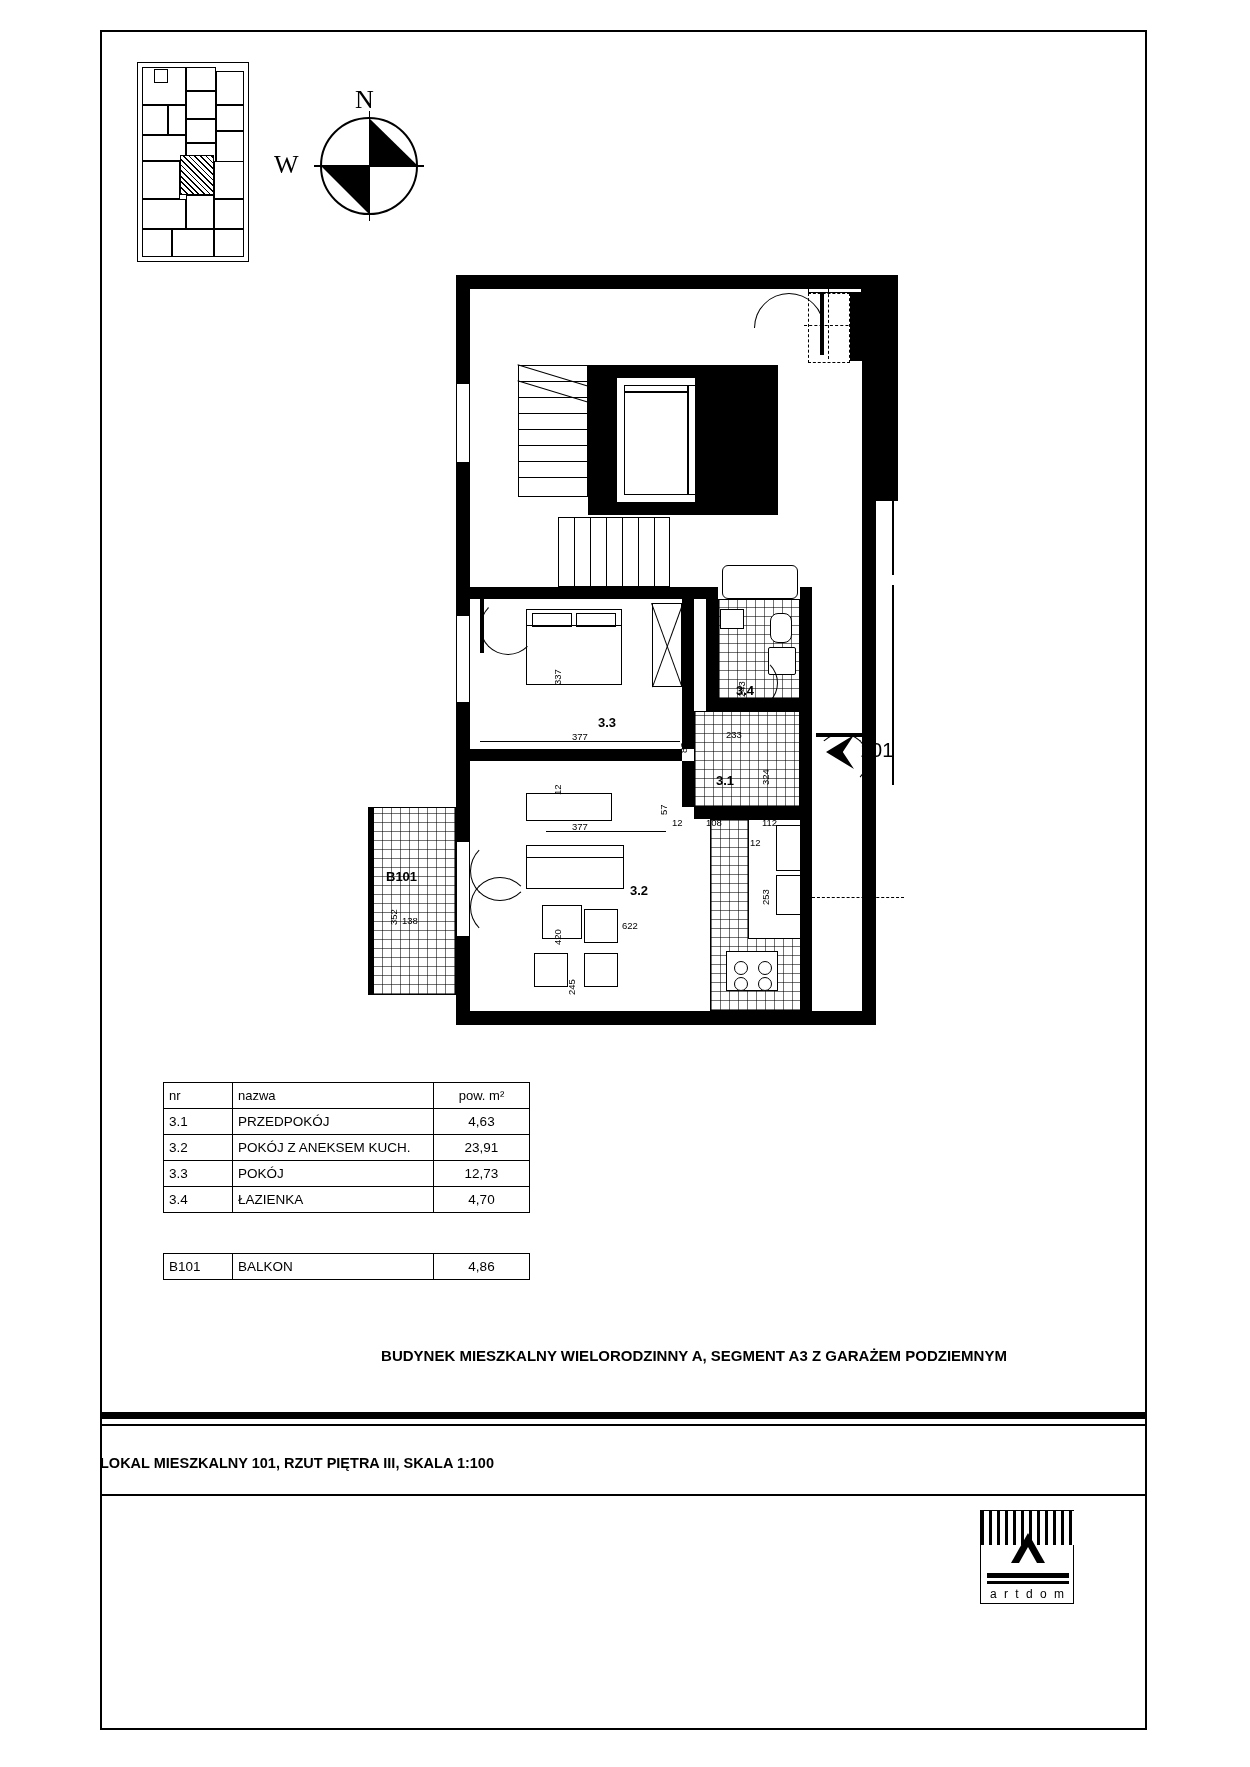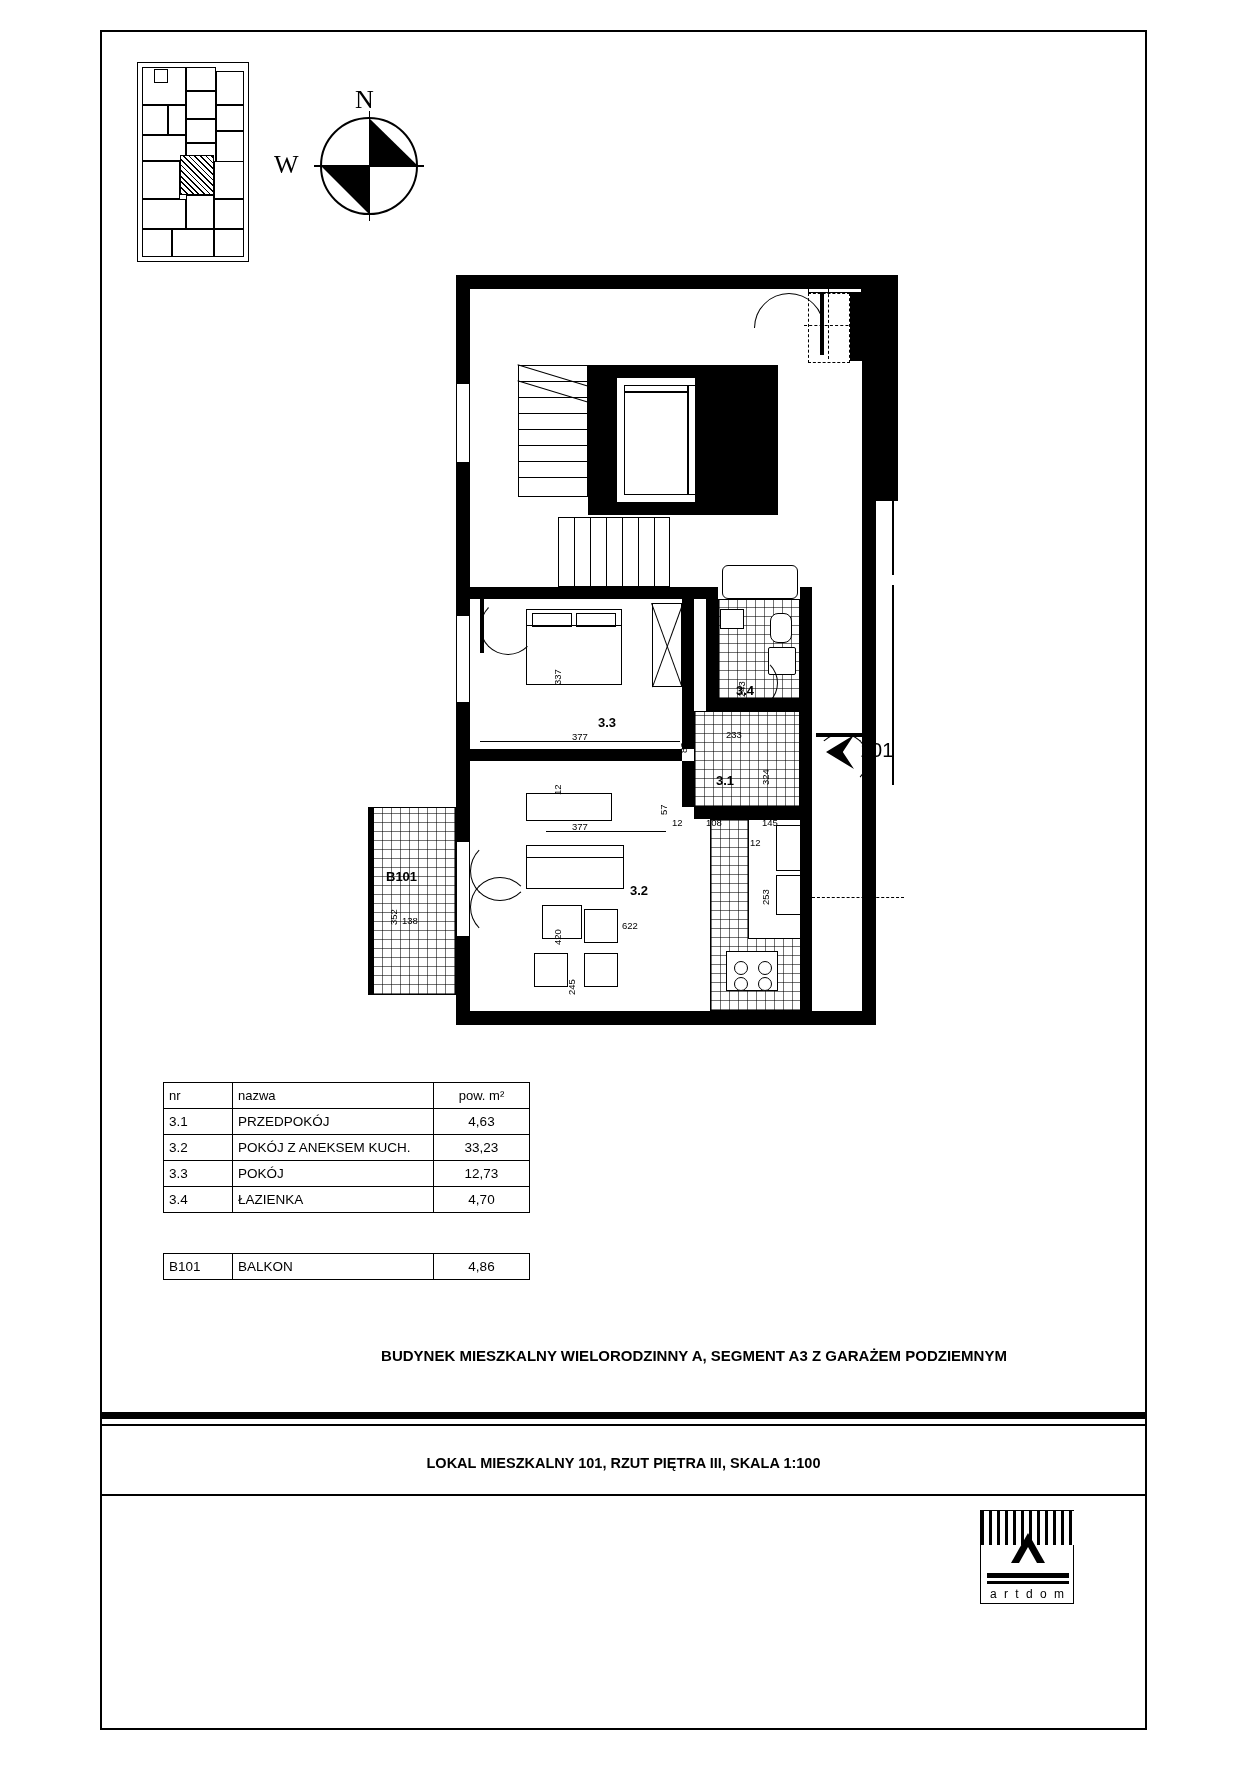--- a/index.html
+++ b/index.html
@@ -51,21 +51,21 @@
   .c-nr{width:58px;}
   .c-area{width:85px;text-align:center;}
   .title-row td{border:1px solid #000;padding:4px 8px;font-size:14px;}
   .razem td{height:30px;font-size:17px;}
   .razem .c-nr{border-left:1px solid #000;border-right:none;}
   .razem .c-name{text-align:center;font-size:14.5px;font-weight:normal;border-left:none;}
 
   
   .cap1{position:absolute;left:100px;top:1345px;width:1188px;text-align:center;font-size:15px;font-weight:bold;line-height:1.45;}
   .rule{position:absolute;background:#000;}
-  .cap2{position:absolute;left:100px;top:1455px;width:1047px;text-align:center;font-size:14.5px;font-weight:bold;}
+  .cap2{position:absolute;left:100px;top:1455px;width:1047px;text-align:left;font-size:14.5px;font-weight:bold;}
 
   
   .logo{position:absolute;left:980px;top:1510px;width:94px;height:94px;border:1.6px solid #000;box-sizing:border-box;background:#fff;}
   .logo-bars{position:absolute;left:0;top:0;width:94px;height:34px;
     background:repeating-linear-gradient(90deg,#000 0 3px,#fff 3px 8px);}
   .logo-tri{position:absolute;left:30px;top:22px;width:0;height:0;border-left:17px solid transparent;border-right:17px solid transparent;border-bottom:30px solid #000;}
   .logo-tri2{position:absolute;left:38px;top:36px;width:0;height:0;border-left:9px solid transparent;border-right:9px solid transparent;border-bottom:16px solid #fff;}
   .logo-base{position:absolute;left:6px;top:62px;width:82px;height:5px;background:#000;}
   .logo-base2{position:absolute;left:6px;top:70px;width:82px;height:3px;background:#000;}
   .logo-txt{position:absolute;left:0;top:76px;width:94px;text-align:center;font-size:12px;letter-spacing:2px;}
@@ -236,21 +236,21 @@
     <div class="dim" style="left:242px;top:556px;">377</div>
     <div class="thin" style="left:216px;top:566px;width:120px;height:.8px;"></div>
     <div class="dimv" style="left:222px;top:680px;">420</div>
     <div class="dim" style="left:292px;top:655px;">622</div>
     <div class="dimv" style="left:406px;top:432px;">243</div>
     <div class="dim" style="left:396px;top:464px;">233</div>
     <div class="dimv" style="left:430px;top:520px;">324</div>
     <div class="dimv" style="left:430px;top:640px;">253</div>
     <div class="dim" style="left:342px;top:552px;">12</div>
     <div class="dim" style="left:376px;top:552px;">108</div>
-    <div class="dim" style="left:432px;top:552px;">145</div>
+    <div class="dim" style="left:432px;top:552px;">112</div>
     <div class="dimv" style="left:328px;top:550px;">57</div>
     <div class="dimv" style="left:348px;top:488px;">82</div>
     <div class="dim" style="left:72px;top:650px;">138</div>
     <div class="dimv" style="left:58px;top:660px;">352</div>
     <div class="dimv" style="left:236px;top:730px;">245</div>
     <div class="dim" style="left:420px;top:572px;">12</div>
 
     <div class="dash-h" style="left:482px;top:632px;width:92px;"></div>
     <div class="dash-v" style="left:498px;top:24px;height:70px;"></div>
     <div class="dash-h" style="left:474px;top:60px;width:60px;"></div>
@@ -264,21 +264,21 @@
       <td class="c-area">pow. m²</td>
     </tr>
     <tr>
       <td class="c-nr">3.1</td>
       <td>PRZEDPOKÓJ</td>
       <td class="c-area">4,63</td>
     </tr>
     <tr>
       <td class="c-nr">3.2</td>
       <td>POKÓJ Z ANEKSEM KUCH.</td>
-      <td class="c-area">33,23</td>
+      <td class="c-area">23,91</td>
     </tr>
     <tr>
       <td class="c-nr">3.3</td>
       <td>POKÓJ</td>
       <td class="c-area">12,73</td>
     </tr>
     <tr>
       <td class="c-nr">3.4</td>
       <td>ŁAZIENKA</td>
       <td class="c-area">4,70</td>

